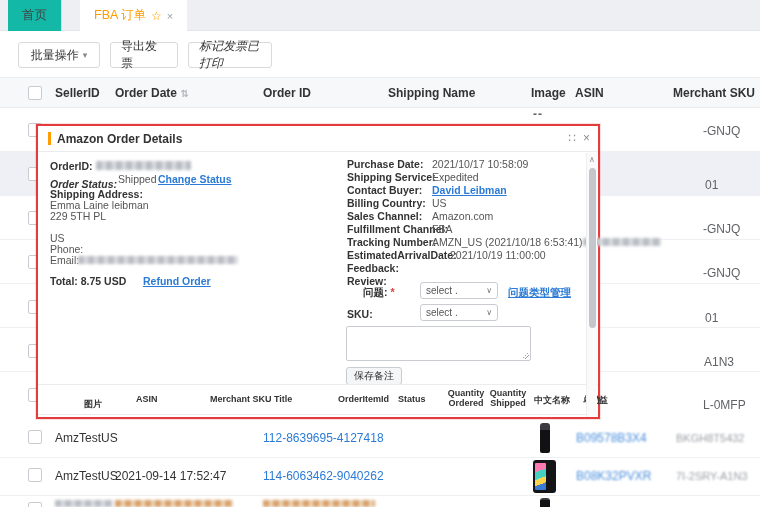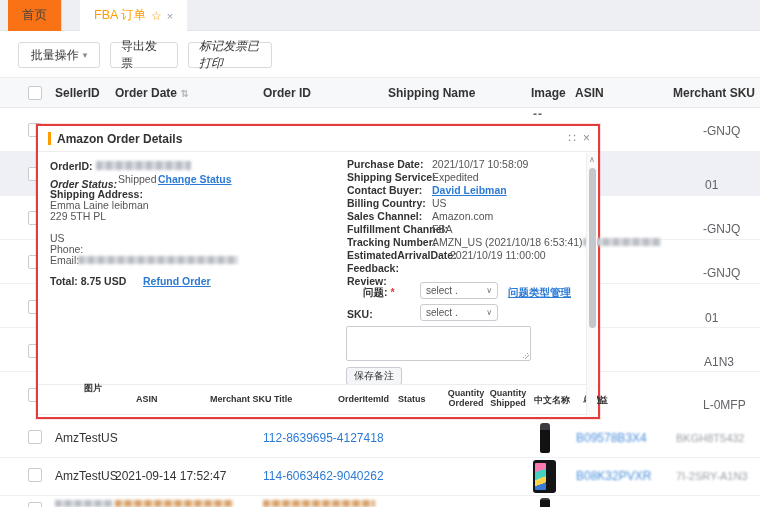--- a/index.html
+++ b/index.html
@@ -4,21 +4,21 @@
 <style>
   * { margin:0; padding:0; box-sizing:border-box; }
   html,body { background:#fff; }
   body { font-family:"Liberation Sans","DejaVu Sans",sans-serif; color:#333; }
   .screen { position:relative; width:760px; height:507px; background:#fff; overflow:hidden; }
   .abs { position:absolute; }
 
   
   .tabbar { position:absolute; left:0; top:0; width:760px; height:31px; background:#edeff2; border-bottom:1px solid #e3e5e8; }
   .tab { position:absolute; top:0; height:31px; display:flex; align-items:center; gap:5px; padding:0 14px; font-size:12.5px; cursor:default; }
-  .tab-home { left:8px; background:#f97316; color:#444; border-right:1px solid #d6d9dd; }
+  .tab-home { left:8px; background:#14b8a6; color:#444; border-right:1px solid #d6d9dd; }
   .tab-active { left:80px; background:#ffffff; color:#ff9c00; }
   .tab-star { color:#ff9c00; font-size:12px; }
   .tab-close { color:#9aa0a6; font-size:11px; }
 
   
   .btn { position:absolute; top:42px; height:26px; background:#fff; border:1px solid #d8dadd; border-radius:3px;
          font-size:12px; color:#333; display:flex; align-items:center; justify-content:center; gap:4px; padding:0 10px; }
   .btn .caret { font-size:9px; color:#888; }
 
   
@@ -219,21 +219,21 @@
     <div class="m-select" style="left:382px;top:178px;">
       <span>select .</span>
       <span class="v-caret">∨</span>
     </div>
 
     <textarea class="m-textarea" style="left: 308px; top: 200px;"></textarea>
     <div class="ta-grip" style="left:484px;top:226px;"></div>
     <button class="m-btn" style="left:308px;top:241px;">保存备注</button>
 
     <div class="it-divider" style="top:258px;"></div>
-    <span class="it-h" style="left:46px;top:256px;">图片</span>
+    <span class="it-h" style="left:46px;top:272px;">图片</span>
     <span class="it-h" style="left:98px;top:268px;">ASIN</span>
     <span class="it-h" style="left:172px;top:268px;">Merchant SKU Title</span>
     <span class="it-h" style="left:300px;top:268px;">OrderItemId</span>
     <span class="it-h" style="left:360px;top:268px;">Status</span>
     <span class="it-h wrap" style="left:408px;top:262px;">Quantity Ordered</span>
     <span class="it-h wrap" style="left:450px;top:262px;">Quantity Shipped</span>
     <span class="it-h" style="left:496px;top:268px;">中文名称</span>
     <span class="it-h" style="left:545px;top:268px;">单价</span>
     <span class="it-h" style="left:552px;top:268px;">收益</span>
     <div class="it-divider" style="top:288px;"></div>

